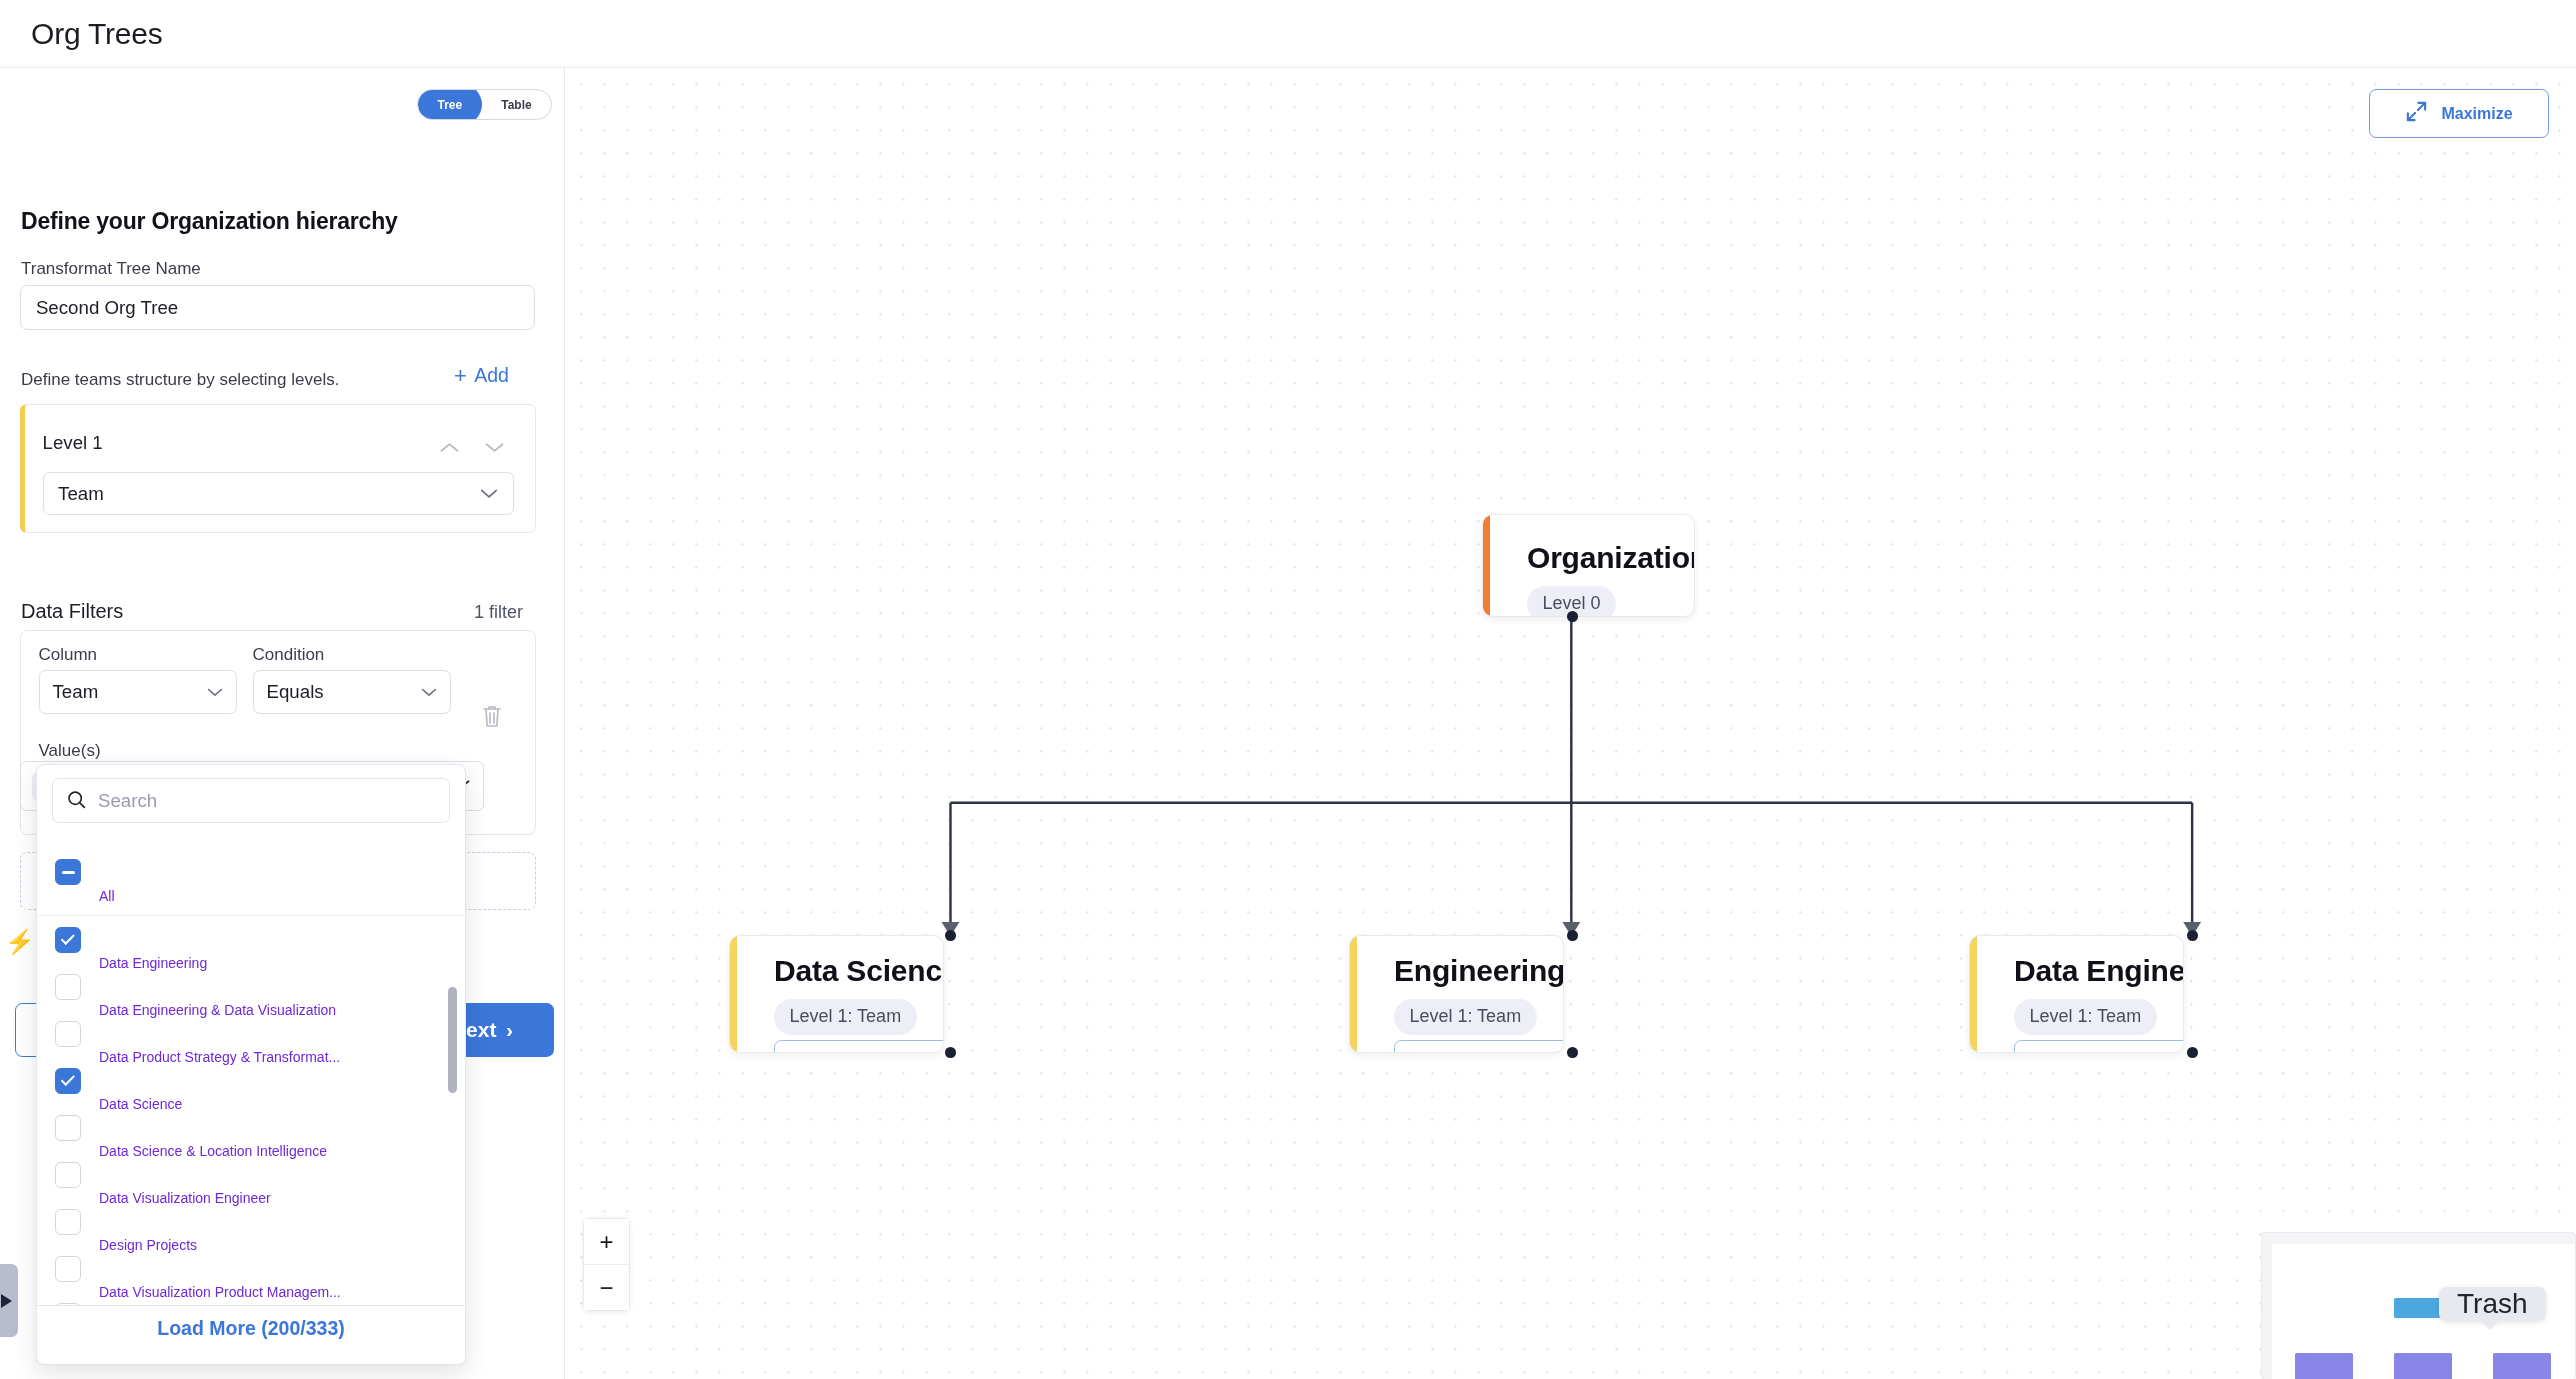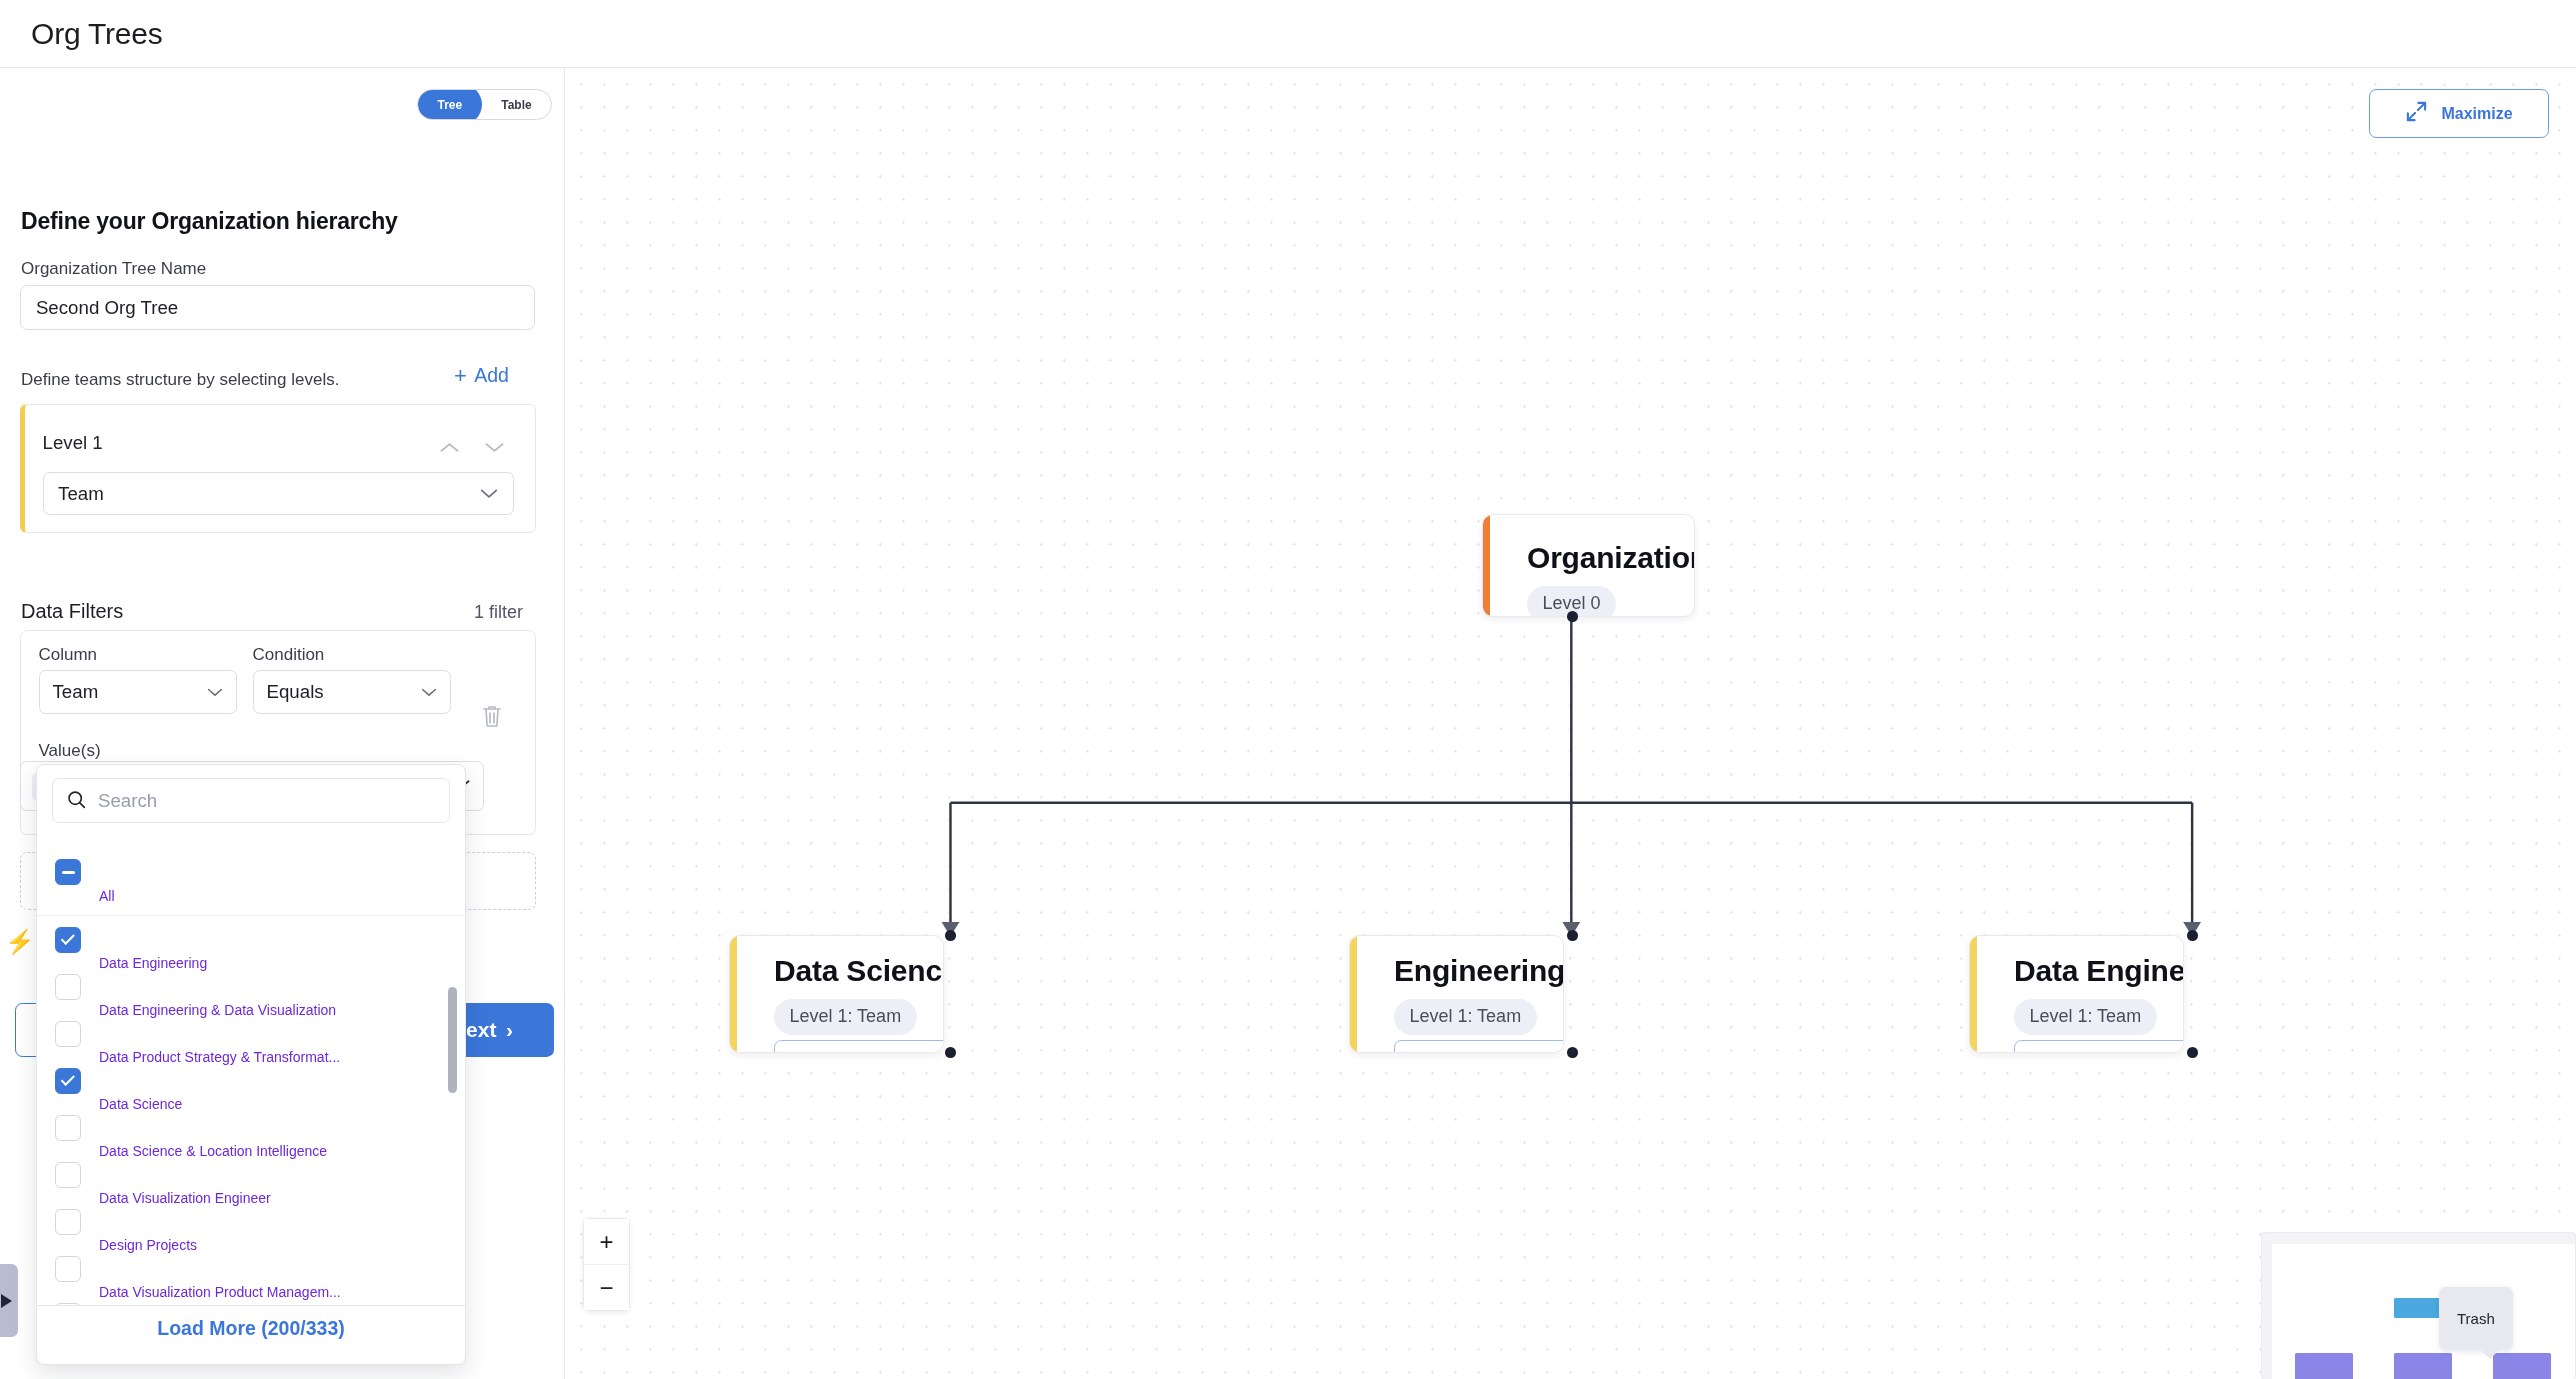--- a/index.html
+++ b/index.html
@@ -301,22 +301,22 @@
   .minimap-inner {
     position: absolute; left: 9.7px; top: 11.4px; right: 0; bottom: 0;
     background: #ffffff;
   }
   .mm-node { position: absolute; border-radius: 1.6px; }
   .mm-root { background: #4aa8de; }
   .mm-child { background: #8a86e8; }
 
   .tooltip {
     position: absolute; left: 2439px; top: 1287px;
-    background: #e8e9ee; border-radius: 7.3px; padding: 23px 18px;
-    font-size: 15px; color: #23242e; z-index: 20;
+    background: #e8e9ee; border-radius: 7.3px; padding: 1px 18px;
+    font-size: 28px; color: #23242e; z-index: 20;
     box-shadow: 0 1.6px 5.7px rgba(30,33,55,0.10);
   }
   .tooltip::after {
     content: ""; position: absolute; left: 42px; bottom: -9px;
     border-left: 9.7px solid transparent; border-right: 9.7px solid transparent;
     border-top: 9.7px solid #e8e9ee;
   }
 </style>
 </head>
 <body>
@@ -331,21 +331,21 @@
 
     <div class="seg-wrap">
       <div class="segmented">
         <button class="seg-btn active">Tree</button>
         <button class="seg-btn">Table</button>
       </div>
     </div>
 
     <div class="panel-heading">Define your Organization hierarchy</div>
 
-    <div class="field-label lbl-orgname">Organization Tree Name</div>
+    <div class="field-label lbl-orgname">Transformat Tree Name</div>
     <input class="text-input" value="Second Org Tree" style="">
 
     <div class="define-teams">Define teams structure by selecting levels.</div>
     <button class="add-btn">
       <span class="add-plus">+</span>
       <span>Add</span>
     </button>
 
     <div class="level-card">
       <div class="lvl-title">Level 1</div>

